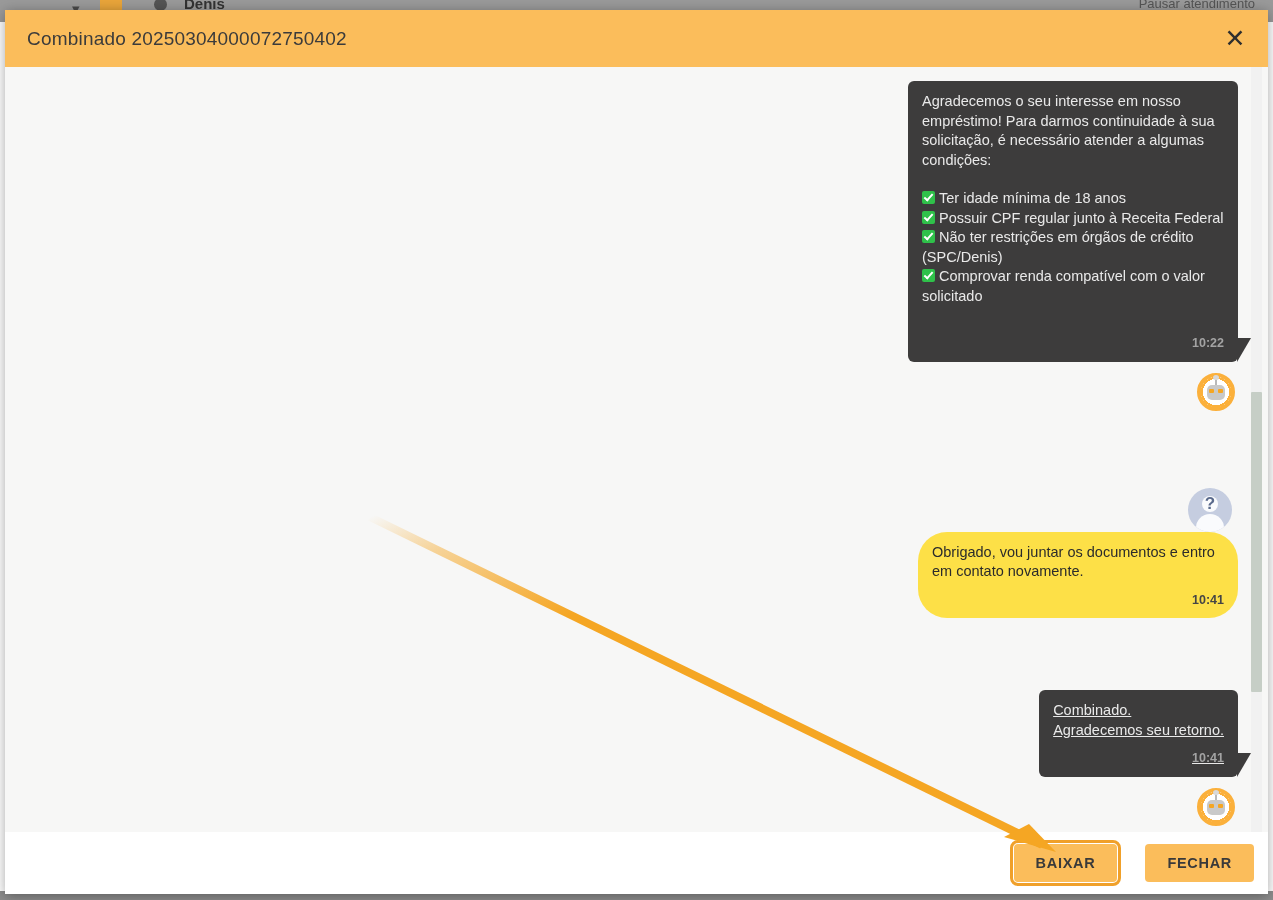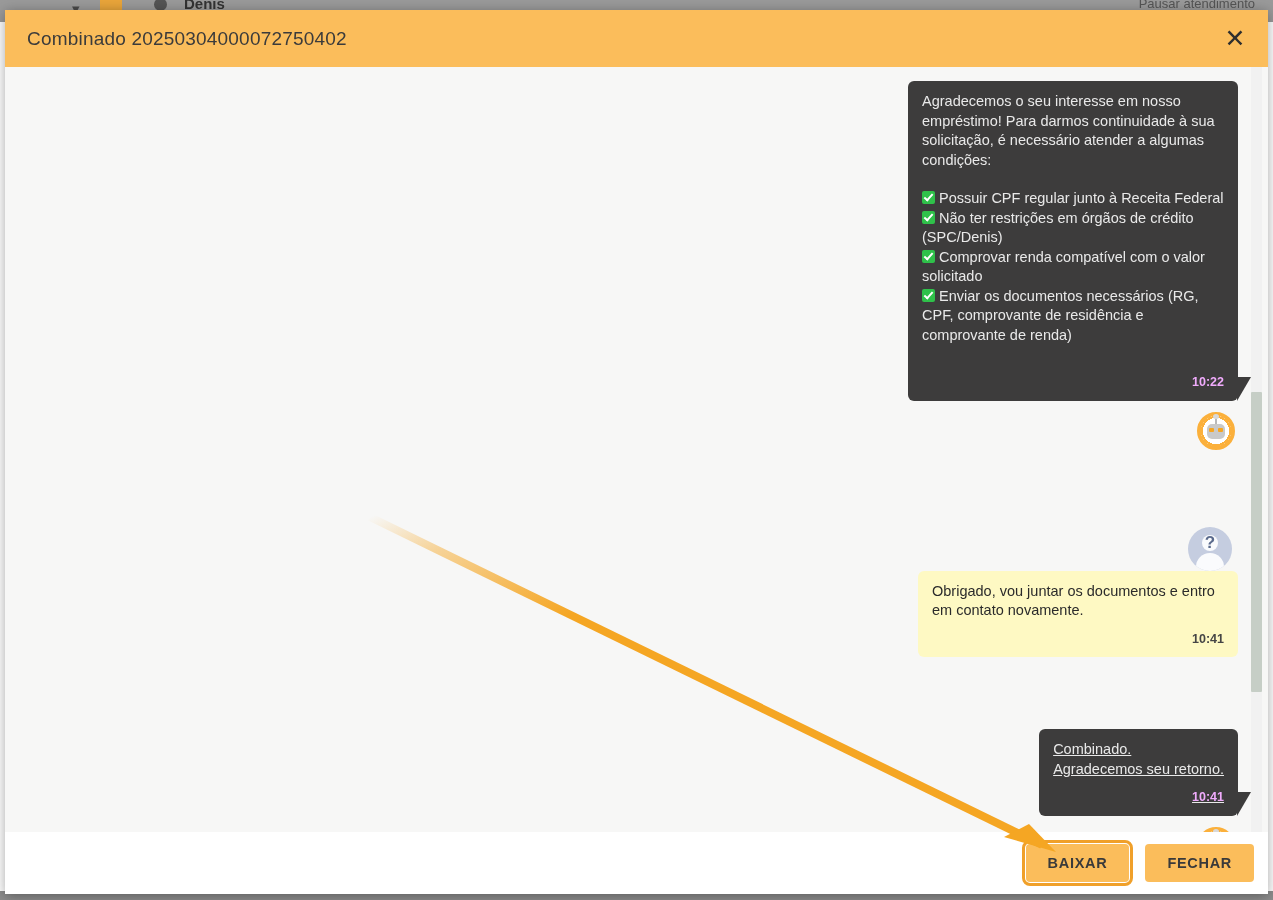--- a/index.html
+++ b/index.html
@@ -152,23 +152,24 @@
     content: "";
     position: absolute;
     right: -13px;
     bottom: 0;
     width: 0; height: 0;
     border-style: solid;
     border-width: 0 0 24px 14px;
     border-color: transparent transparent transparent #3d3c3c;
   }
   .bubble.light {
-    background: #fef9c3;
+    background: #fde047;
     color: #2b2b2b;
     max-width: 320px;
+    border-radius: 29px;
   }
 
   .bubble p { margin: 0; }
   .spacer { height: 19px; }
 
   .cond {
     display: block;
   }
   .cond .chk {
     display: inline-block;
@@ -190,21 +191,21 @@
     transform: rotate(42deg);
   }
 
   .time {
     display: block;
     text-align: right;
     font-size: 12.5px;
     font-weight: bold;
     margin-top: 9px;
   }
-  .bubble.dark .time { color: #f0abfc; }
+  .bubble.dark .time { color: #a3a3a3; }
   .bubble.light .time { color: #454545; }
 
   
   .avatar {
     flex: 0 0 44px;
     width: 44px;
     height: 44px;
     position: relative;
   }
   .avatar.bot { margin-left: 6px; margin-top: 8px; }
@@ -317,21 +318,21 @@
   }
 
   
   #modal-footer {
     flex: 0 0 62px;
     background: #ffffff;
     display: flex;
     align-items: center;
     justify-content: flex-end;
     padding: 0 14px 0 0;
-    gap: 16px;
+    gap: 28px;
   }
   .btn {
     background: #fbbd5b;
     border: none;
     border-radius: 4px;
     color: #3a3a3a;
     font-size: 14.5px;
     font-weight: bold;
     letter-spacing: .7px;
     padding: 11px 22px;
@@ -374,24 +375,24 @@
   </div>
 
   <div id="modal-body">
 
     <div id="chat">
 
       <div class="row bot">
         <div class="bubble dark">
           <p>Agradecemos o seu interesse em nosso empréstimo! Para darmos continuidade à sua solicitação, é necessário atender a algumas condições:</p>
           <div class="spacer"></div>
+          <span class="cond"><i class="chk"></i><span>Ter idade mínima de 18 anos</span></span>
           <span class="cond"><i class="chk"></i><span>Possuir CPF regular junto à Receita Federal</span></span>
           <span class="cond"><i class="chk"></i><span>Não ter restrições em órgãos de crédito (SPC/Denis)</span></span>
           <span class="cond"><i class="chk"></i><span>Comprovar renda compatível com o valor solicitado</span></span>
-          <span class="cond"><i class="chk"></i><span>Enviar os documentos necessários (RG, CPF, comprovante de residência e comprovante de renda)</span></span>
           <div class="spacer"></div>
           <span class="time">10:22</span>
         </div>
         <div class="avatar bot">
           <div class="bot-av-ring"></div>
           <div class="bot-av-teeth"></div>
           <div class="bot-av-ant"></div>
           <div class="bot-av-head"></div>
         </div>
       </div>

